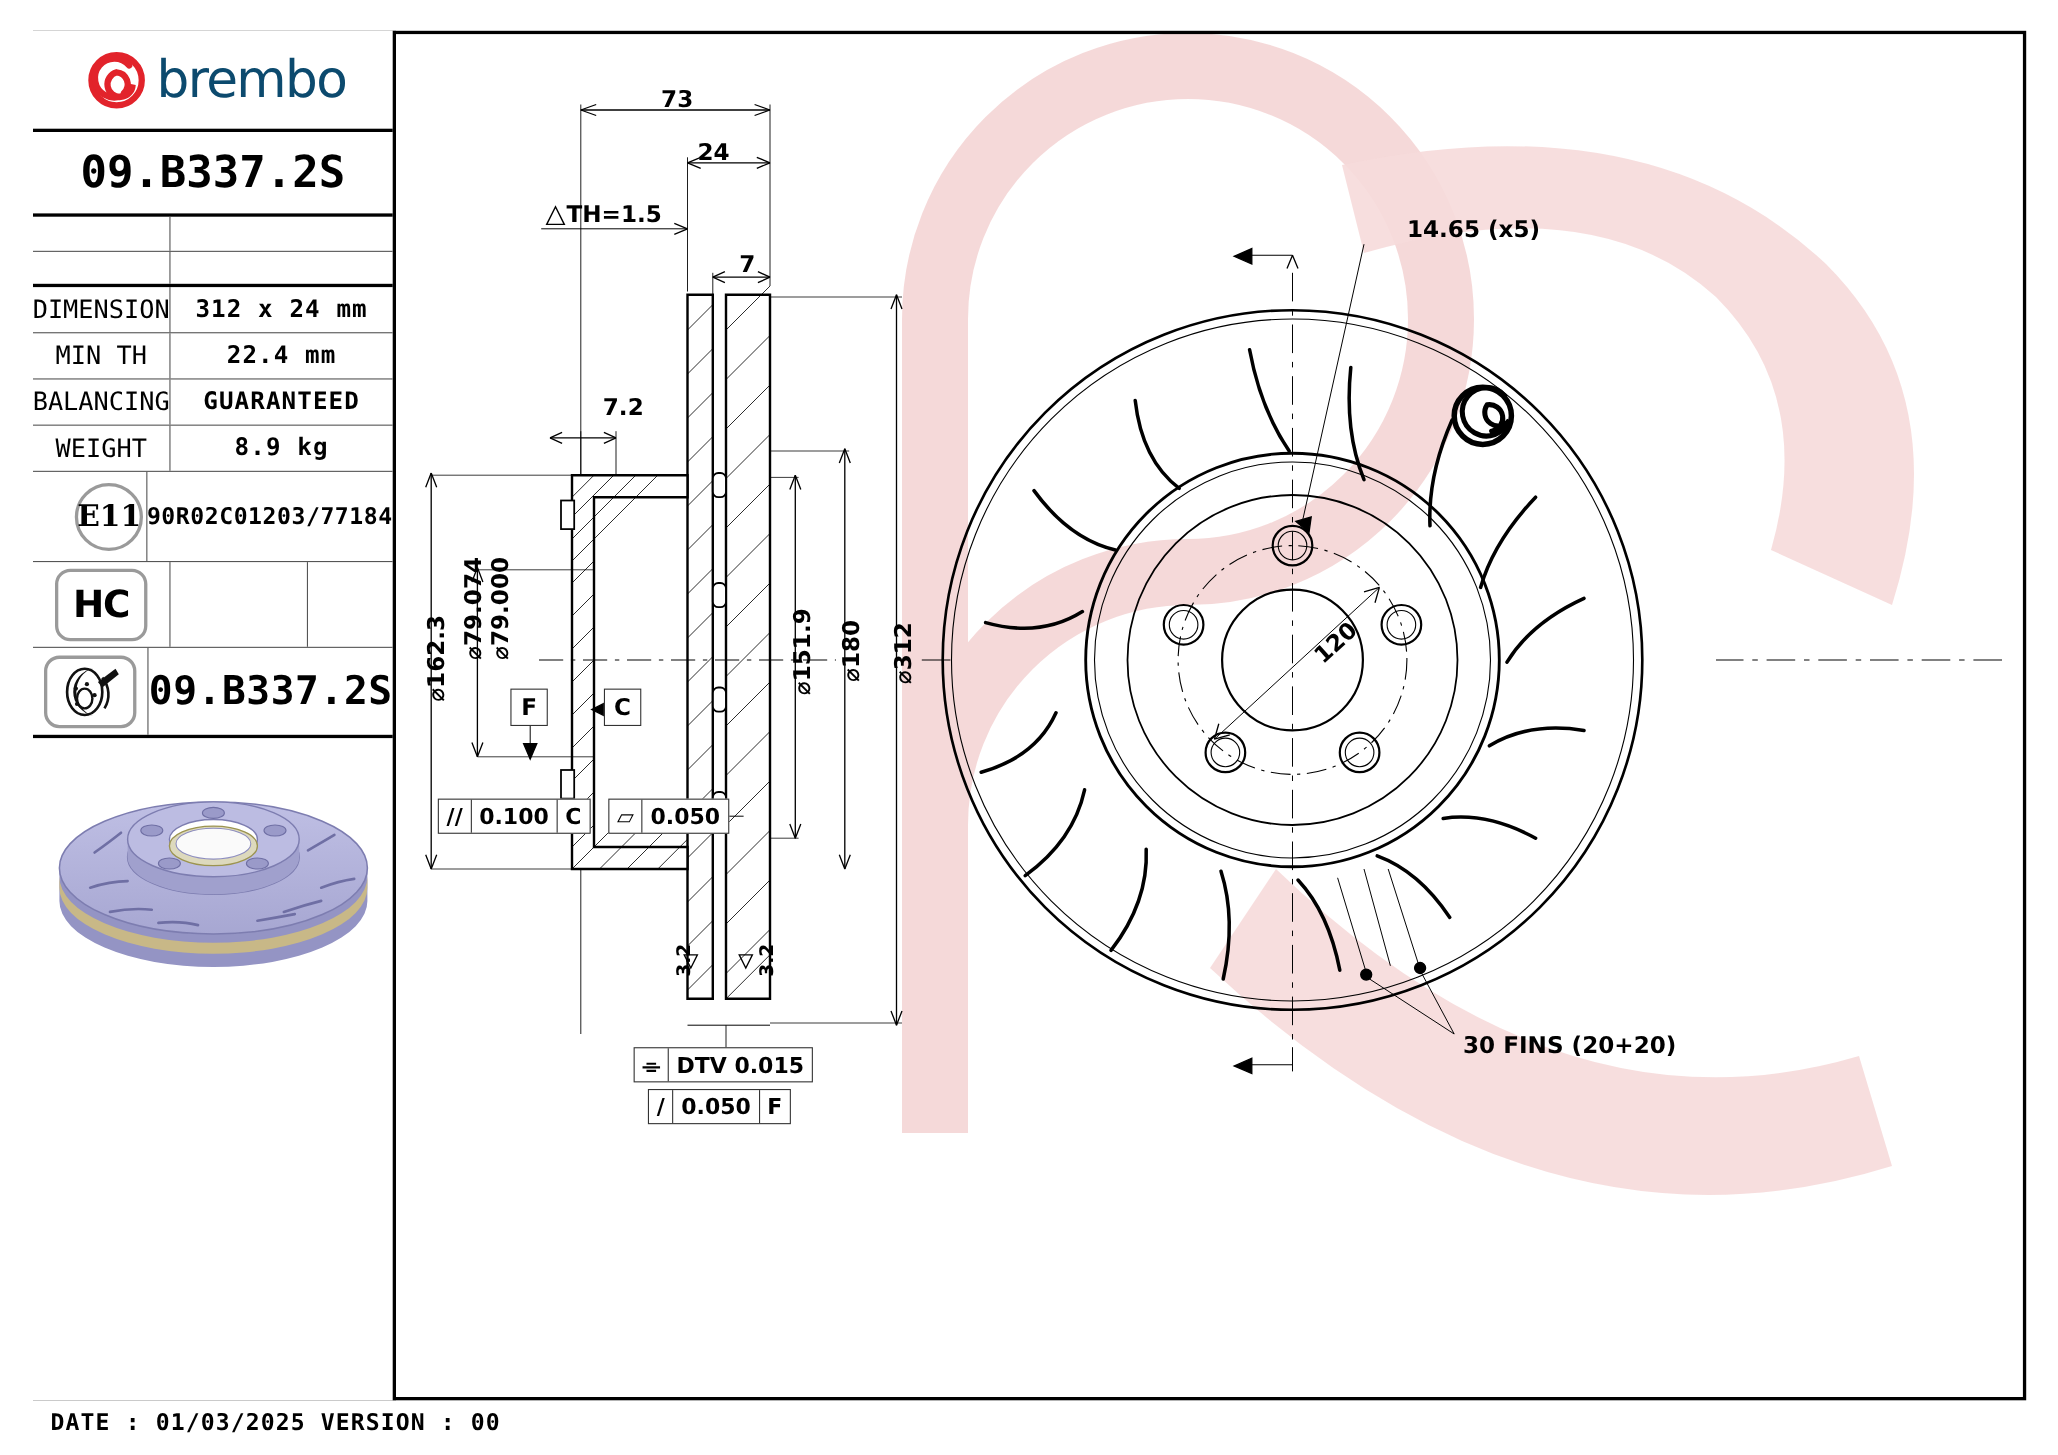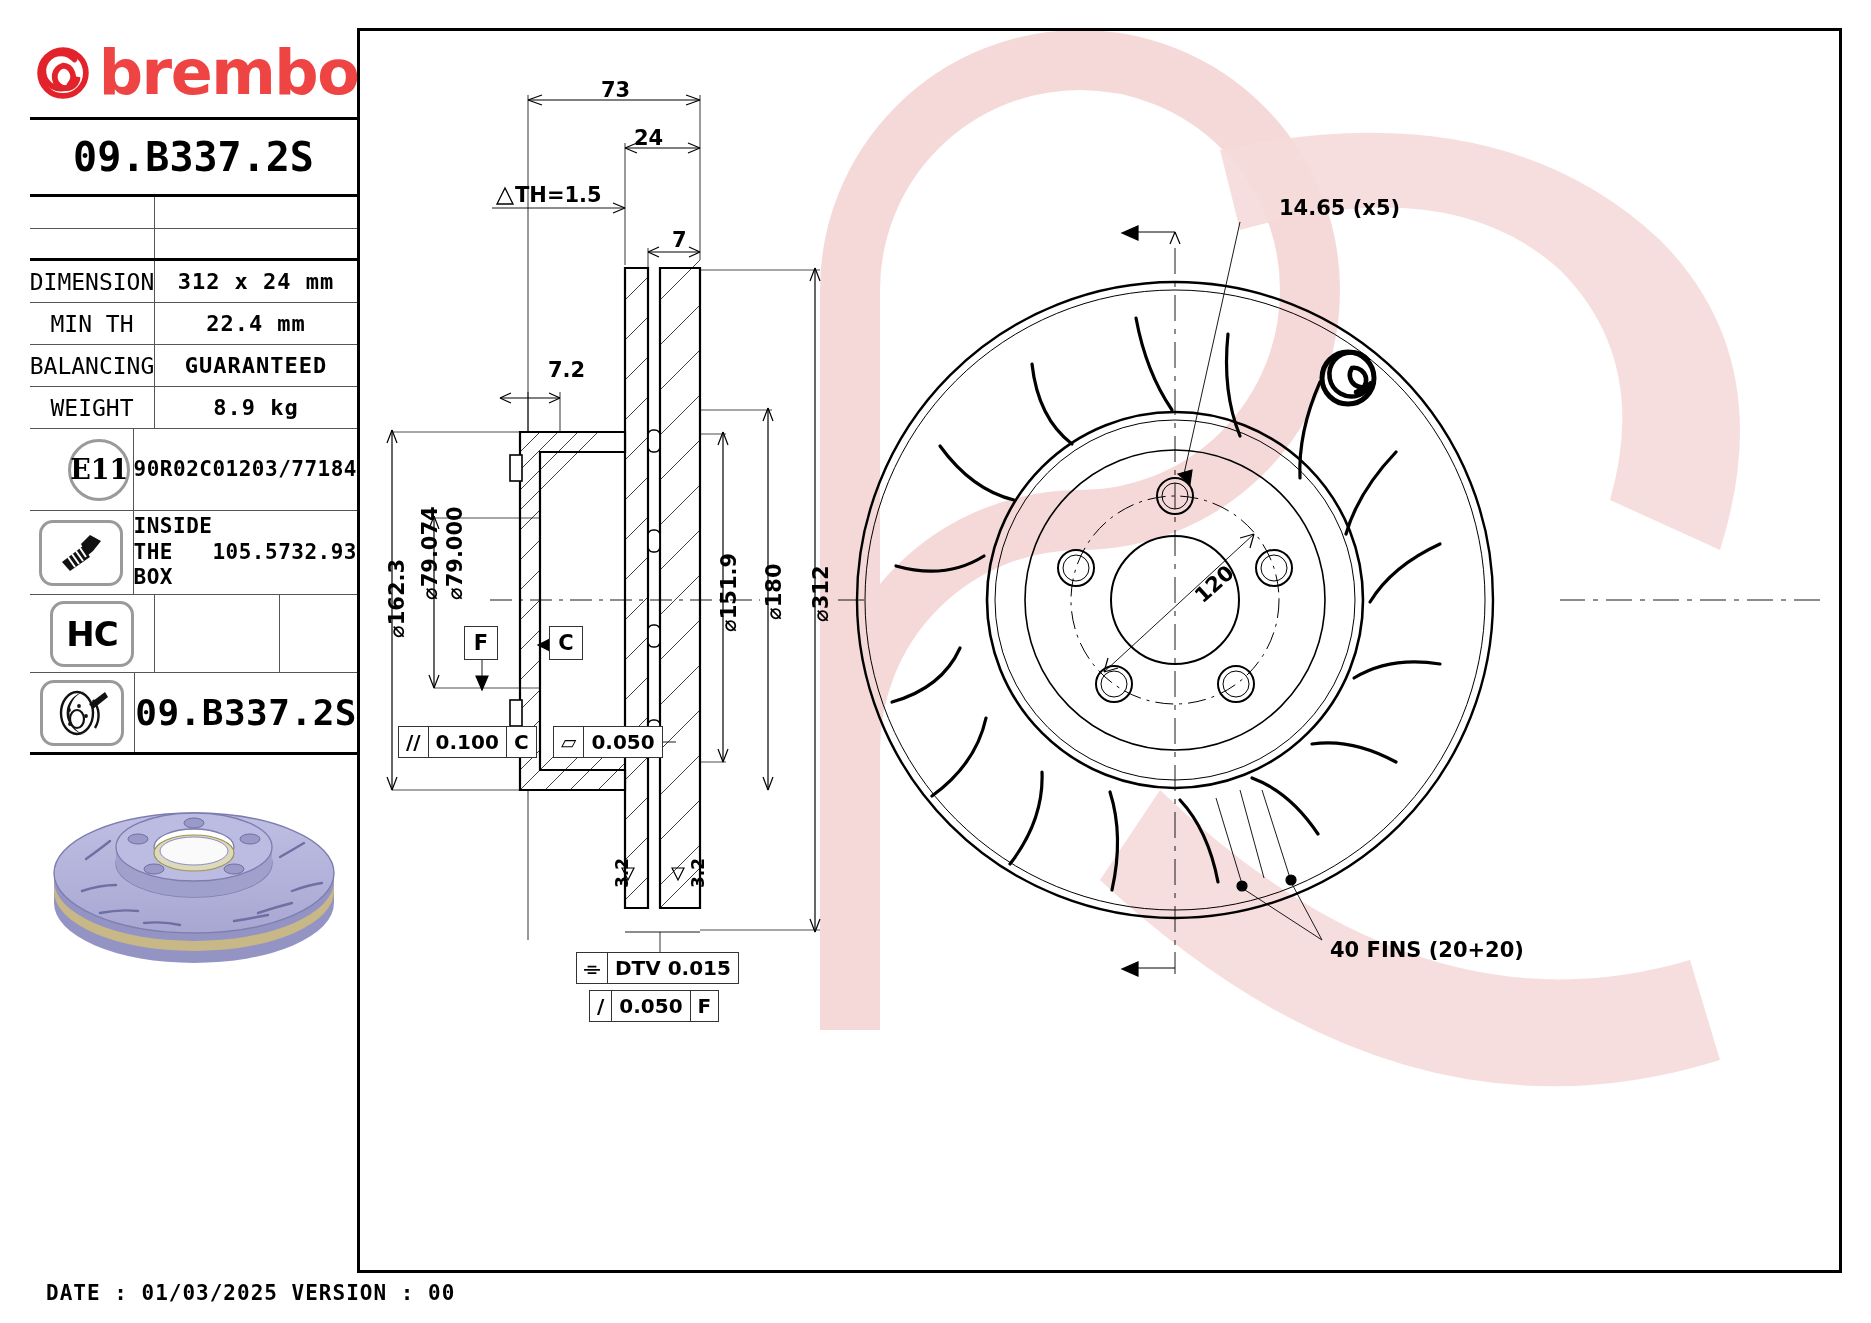--- a/index.html
+++ b/index.html
@@ -47,24 +47,24 @@
 
   .logo-cell {
     height:92px;
     border-bottom:3px solid #000;
     display:flex; align-items:center; justify-content:center;
     gap:10px;
     padding-left:8px;
   }
   .logo-mark { width:52px; height:52px; flex:0 0 auto; }
   .logo-word {
-    color:#ef4444;
+    color:#0c4a6e;
     font-family:"DejaVu Sans", sans-serif;
-    font-size:62px;
-    font-weight:700;
+    font-size:47px;
+    font-weight:400;
     letter-spacing:-1.5px;
     line-height:1;
   }
 
   .partno-cell {
     height:77px;
     border-bottom:3px solid #000;
     display:flex; align-items:center; justify-content:center;
   }
   .partno-cell span {
@@ -260,42 +260,20 @@
         <div class="badge-round">
             <span>E11</span>
           </div>
       </div>
       <div class="txt-cell">
         <span>90R</span>
         <span>02C01203/77184</span>
       </div>
     </div>
 
-    <div class="icon-row" style="height:84px;">
-      <div class="icon-cell">
-        <div class="badge-sq">
-          <svg width="48" height="48" viewBox="0 0 48 48">
-            <g fill="#111">
-              <path d="M 33 6 L 44 12 L 36 22 L 30 27 L 24 15 Z"></path>
-              <path d="M 26 17 L 33 28 L 13 42 L 5 33 Z"></path>
-            </g>
-            <g stroke="#fff" stroke-width="2">
-              <line x1="11" y1="28" x2="18" y2="38"></line>
-              <line x1="15" y1="25" x2="22" y2="35"></line>
-              <line x1="19" y1="22" x2="26" y2="32"></line>
-              <line x1="23" y1="19" x2="29" y2="28"></line>
-            </g>
-          </svg>
-        </div>
-      </div>
-      <div class="txt-cell">
-        <span>INSIDE THE BOX</span>
-        <span>105.5732.93</span>
-      </div>
-    </div>
 
     <div class="icon-row hc-row">
       <div class="icon-cell">
         <div class="badge-sq">
             <span class="hc">HC</span>
           </div>
       </div>
       <div class="mid-cell"></div>
       <div class="end-cell"></div>
     </div>
@@ -637,15 +615,15 @@
     <div>DTV 0.015</div>
   </div>
   <div class="gdtbox" style="left:589px; top:990px;">
     <div>/</div>
     <div>0.050</div>
     <div>F</div>
   </div>
 
   <div class="dimtext" style="left:1279px; top:196px;">14.65 (x5)</div>
   <div class="dimtext rot" style="left:1190px; top:590px; transform:rotate(-42deg);">120</div>
-  <div class="dimtext" style="left:1330px; top:938px;">40 FINS (20+20)</div>
+  <div class="dimtext" style="left:1330px; top:938px;">30 FINS (20+20)</div>
 
 </div>
 
 </body></html>

